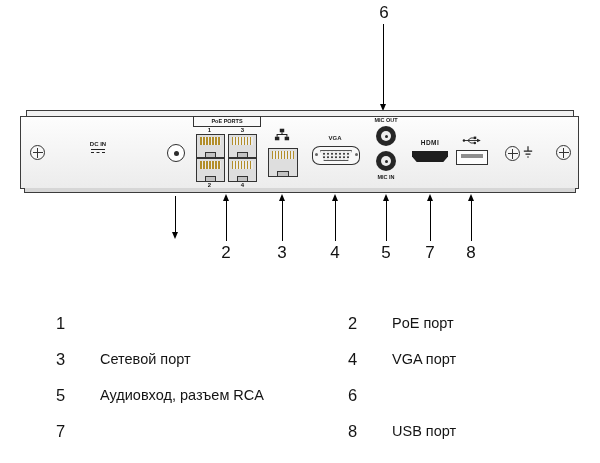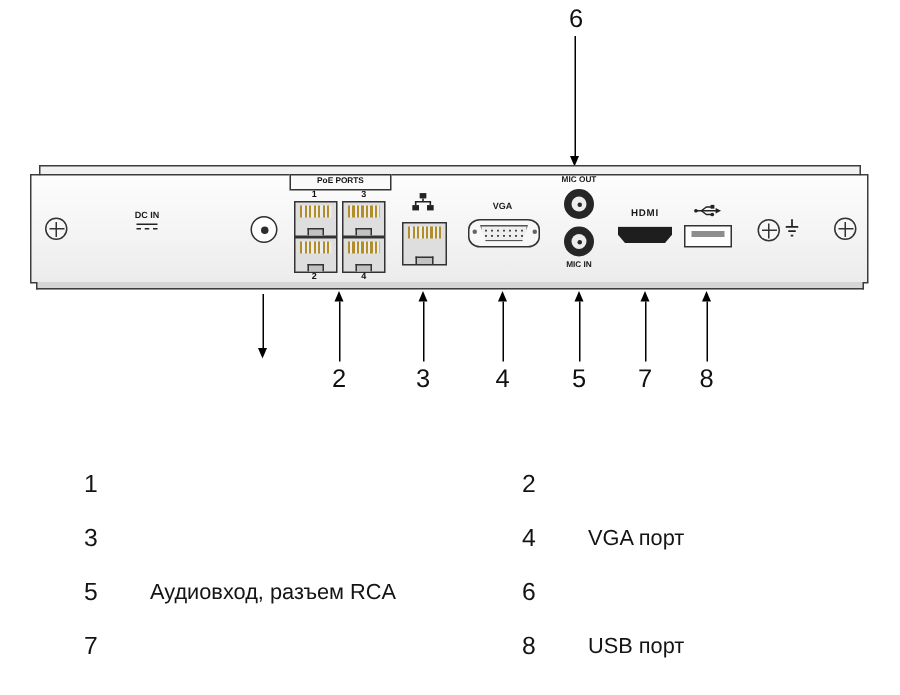--- a/index.html
+++ b/index.html
@@ -184,23 +184,25 @@
   <div class="ah-up" style="left:467.5px;top:194px;"></div>
   <div class="vline" style="left:471px;top:201px;height:40px;"></div>
   <div class="callout-num" style="left:461px;top:243px;">8</div>
 
   <div id="legend">
     <div class="legend-item">
       <span class="legend-num">1</span>
     </div>
     <div class="legend-item">
       <span class="legend-num">2</span>
+      <span class="legend-label">PoE порт</span>
     </div>
     <div class="legend-item">
       <span class="legend-num">3</span>
+      <span class="legend-label">Сетевой порт</span>
     </div>
     <div class="legend-item">
       <span class="legend-num">4</span>
       <span class="legend-label">VGA порт</span>
     </div>
     <div class="legend-item">
       <span class="legend-num">5</span>
       <span class="legend-label">Аудиовход, разъем RCA</span>
     </div>
     <div class="legend-item">

